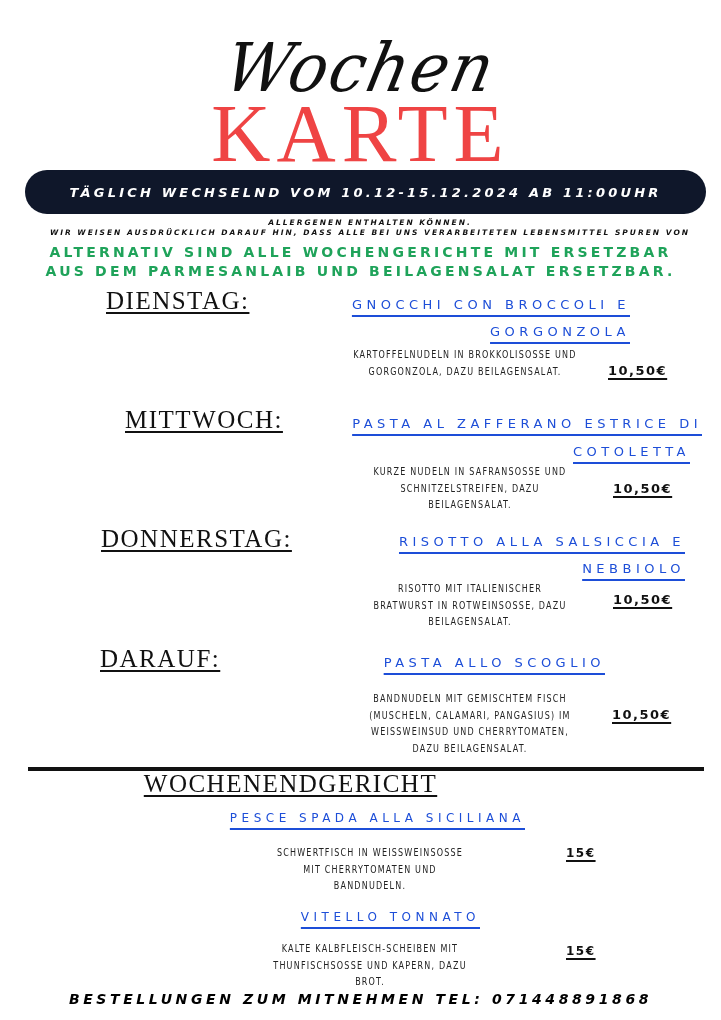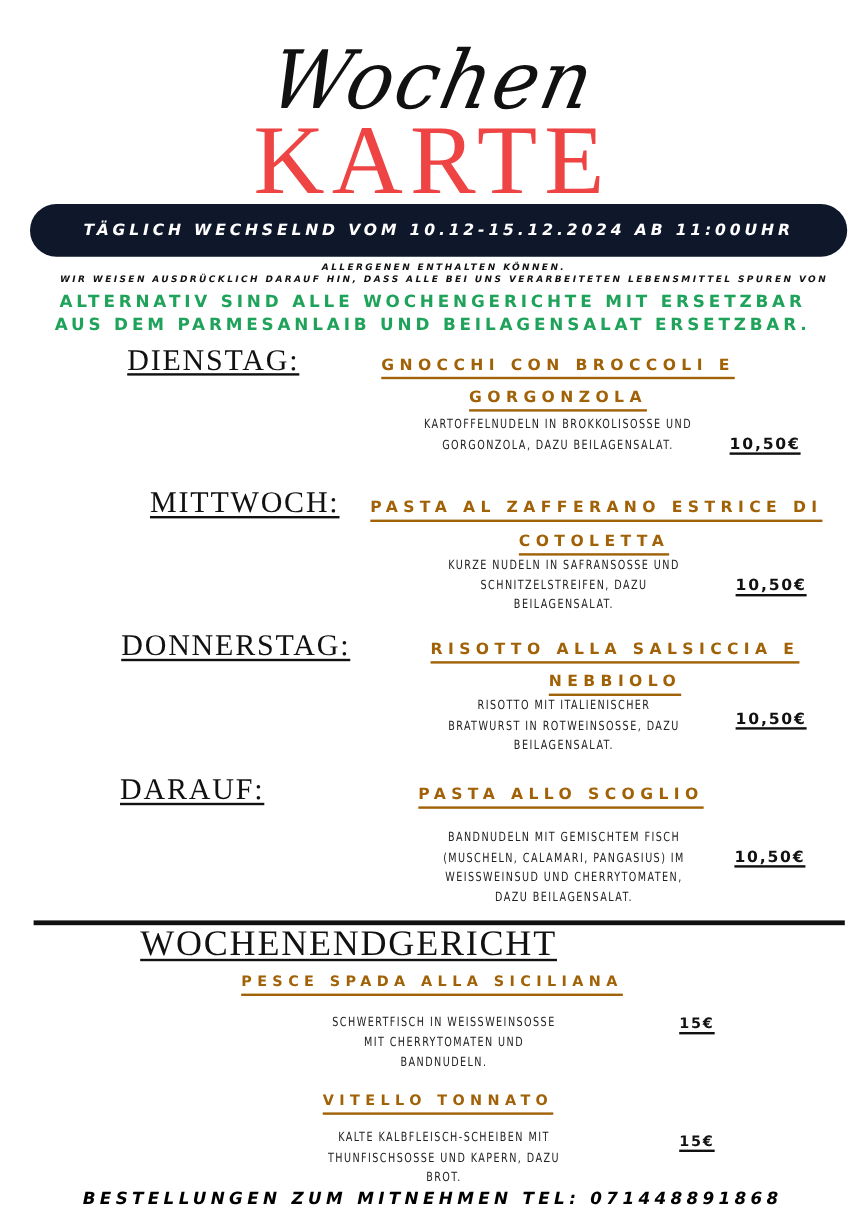--- a/index.html
+++ b/index.html
@@ -32,37 +32,37 @@
     .green {
       left: 0; width: 721px; top: 243px; text-align: center;
       font-family: "DejaVu Sans", sans-serif; font-weight: bold; color: #1fa35a;
       font-size: 14px; letter-spacing: 3.2px; line-height: 19px;
     }
     .day {
       font-family: "Liberation Serif", serif; font-size: 25px; letter-spacing: 1.5px;
       text-decoration: underline; text-decoration-thickness: 2px; text-underline-offset: 3px; color: #111;
     }
     .dish {
-      font-family: "DejaVu Sans", sans-serif; font-weight: bold; font-size: 13px;
-      letter-spacing: 4.5px; color: #a16207; text-align: center; white-space: nowrap;
+      font-family: "DejaVu Sans", sans-serif; font-weight: normal; font-size: 13px;
+      letter-spacing: 4.5px; color: #1d4ed8; text-align: right; white-space: nowrap;
     }
     .dish .u { text-decoration: underline; text-decoration-thickness: 2px; text-underline-offset: 6px; }
     .desc {
       font-family: "DejaVu Sans Condensed", "DejaVu Sans", sans-serif; font-size: 10.5px;
       letter-spacing: 1.4px; line-height: 16.5px; text-align: center; color: #222;
       transform: scaleX(0.85); transform-origin: center;
     }
     .price {
       font-family: "DejaVu Sans", sans-serif; font-weight: bold; font-size: 13px; letter-spacing: 1.5px;
       text-decoration: underline; text-decoration-thickness: 2px; text-underline-offset: 3px; color: #111;
     }
     .divider { left: 28px; top: 767px; width: 676px; height: 4px; background: #111; }
     .weekend-title {
       left: 0; width: 581px; top: 770px; text-align: center;
-      font-family: "Liberation Serif", serif; font-size: 30px; letter-spacing: 1.5px;
+      font-family: "Liberation Serif", serif; font-size: 25px; letter-spacing: 1.5px;
       text-decoration: underline; text-decoration-thickness: 2px; text-underline-offset: 3px;
     }
     .footer {
       left: 0; width: 721px; top: 991px; text-align: center;
       font-family: "DejaVu Sans", sans-serif; font-style: italic; font-weight: bold;
       color: #000000; font-size: 14px; letter-spacing: 3.6px;
     }
   </style>
 </head>
 <body>

